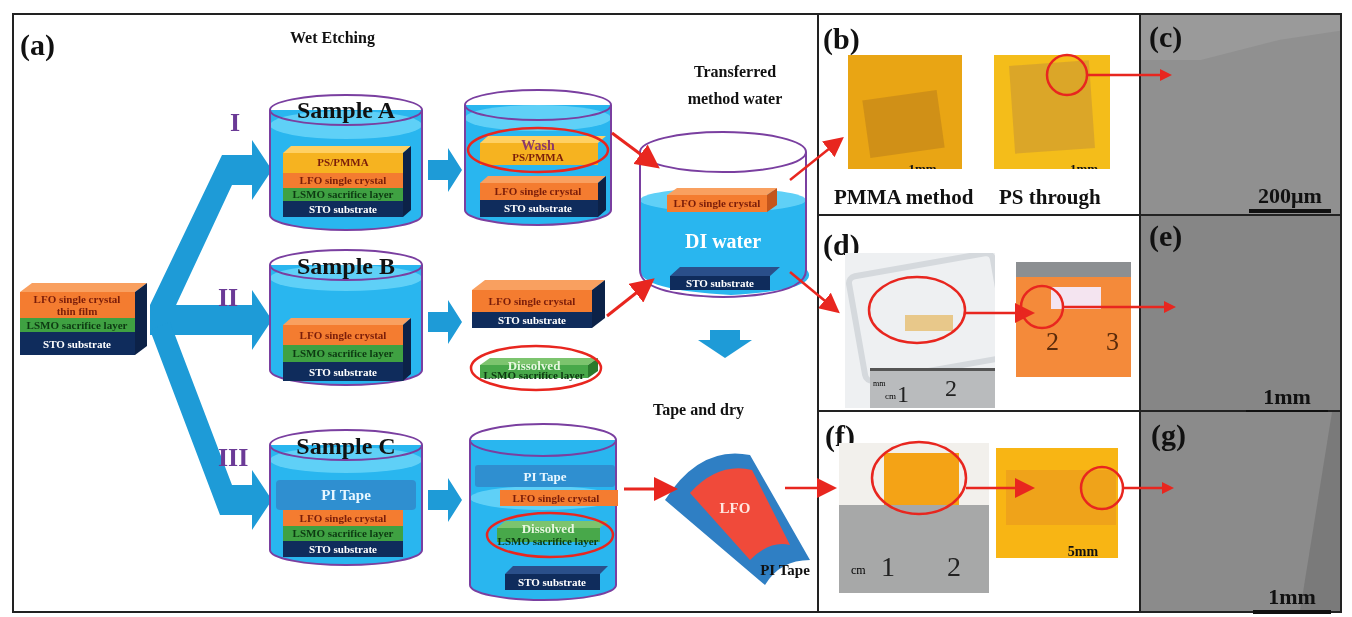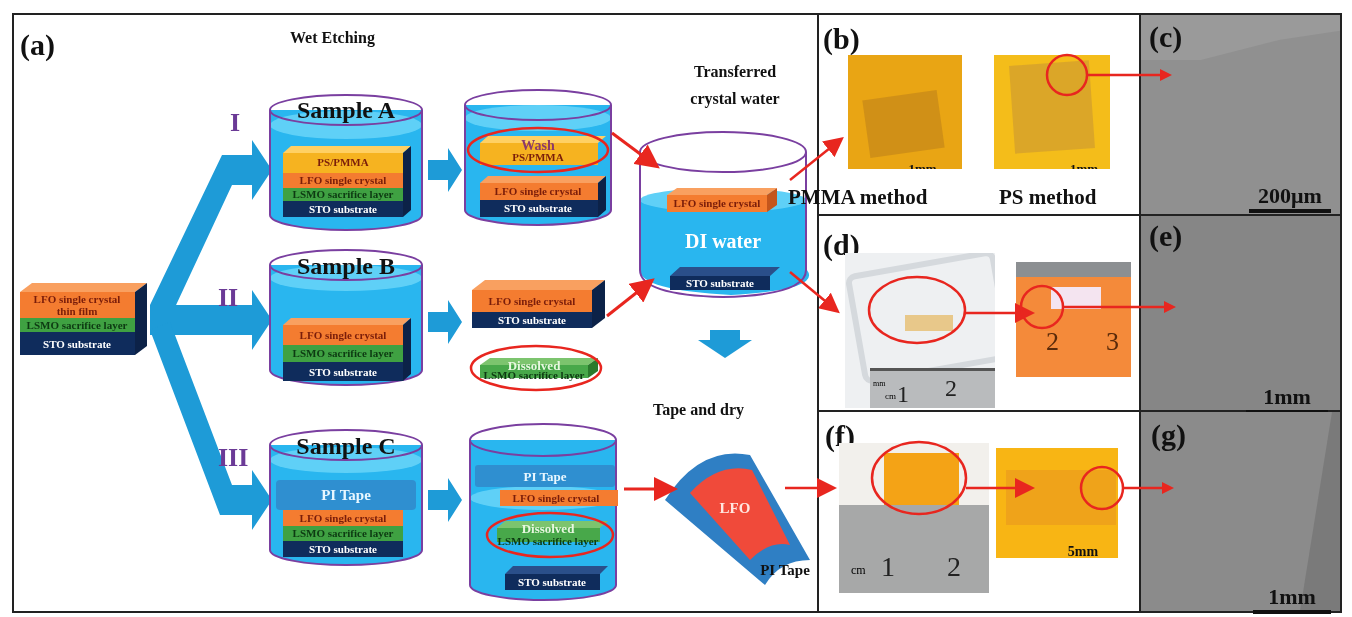--- a/index.html
+++ b/index.html
@@ -189,43 +189,43 @@
   <g stroke="#e8261f" stroke-width="3" fill="none">
     <line x1="612" y1="133" x2="655" y2="165" marker-end="url(#redhead)"></line>
     <line x1="607" y1="316" x2="650" y2="282" marker-end="url(#redhead)"></line>
     <line x1="624" y1="489" x2="672" y2="489" marker-end="url(#redhead)"></line>
   </g>
 </svg>
 
 <div class="lbl panel-letter" style="left:20px;top:28px;">(a)</div>
 <div class="lbl title" style="left:290px;top:26px;">Wet Etching</div>
 <div class="lbl title" style="left:655px;top:60px;width:160px;">Transferred</div>
-<div class="lbl title" style="left:655px;top:87px;width:160px;">crystal water</div>
+<div class="lbl title" style="left:655px;top:87px;width:160px;">method water</div>
 <div class="lbl title" style="left:653px;top:398px;">Tape and dry</div>
 <div class="roman" style="left:230px;top:108px;">I</div>
 <div class="roman" style="left:218px;top:283px;">II</div>
 <div class="roman" style="left:218px;top:443px;">III</div>
 
 <div class="lbl panel-letter" style="left:823px;top:22px;">(b)</div>
 <div class="photo" style="left:848px;top:55px;width:114px;height:114px;background:#e9a514;">
   <div style="position:absolute;left:18px;top:40px;width:75px;height:58px;background:#c98b18;transform:rotate(-8deg);opacity:.8;"></div>
   <div class="scalebar" style="left:52px;top:90px;width:45px;font-size:13px;">
     <div>1mm</div>
       <div class="bar"></div>
   </div>
 </div>
 <div class="photo" style="left:994px;top:55px;width:116px;height:114px;background:#f4bd1a;">
   <div style="position:absolute;left:18px;top:8px;width:80px;height:88px;background:#d6a22c;transform:rotate(-4deg);opacity:.85;"></div>
   <div class="scalebar" style="left:70px;top:90px;width:40px;font-size:13px;">
     <div>1mm</div>
       <div class="bar"></div>
   </div>
 </div>
-<div class="lbl" style="left:788px;top:185px;font-size:21px;">PMMA method</div>
-<div class="lbl" style="left:999px;top:185px;font-size:21px;">PS method</div>
+<div class="lbl" style="left:834px;top:185px;font-size:21px;">PMMA method</div>
+<div class="lbl" style="left:999px;top:185px;font-size:21px;">PS through</div>
 
 <div class="lbl panel-letter" style="left:823px;top:228px;">(d)</div>
 <div class="photo" style="left:845px;top:253px;width:150px;height:155px;background:#eef0f2;">
   <div style="position:absolute;left:8px;top:8px;width:140px;height:100px;border:6px solid #d5d9dd;border-radius:10px;transform:rotate(-10deg);"></div>
   <div style="position:absolute;left:60px;top:62px;width:48px;height:16px;background:#e8c88a;"></div>
   <div style="position:absolute;left:25px;top:115px;width:125px;height:45px;background:#b9bbbd;border-top:3px solid #555;"></div>
   <span style="position:absolute;left:40px;top:138px;font-size:9px;">cm</span>
   <span style="position:absolute;left:28px;top:126px;font-size:8px;">mm</span>
 
   <span style="position:absolute;left:52px;top:128px;font-size:24px;color:#222;">1</span>

